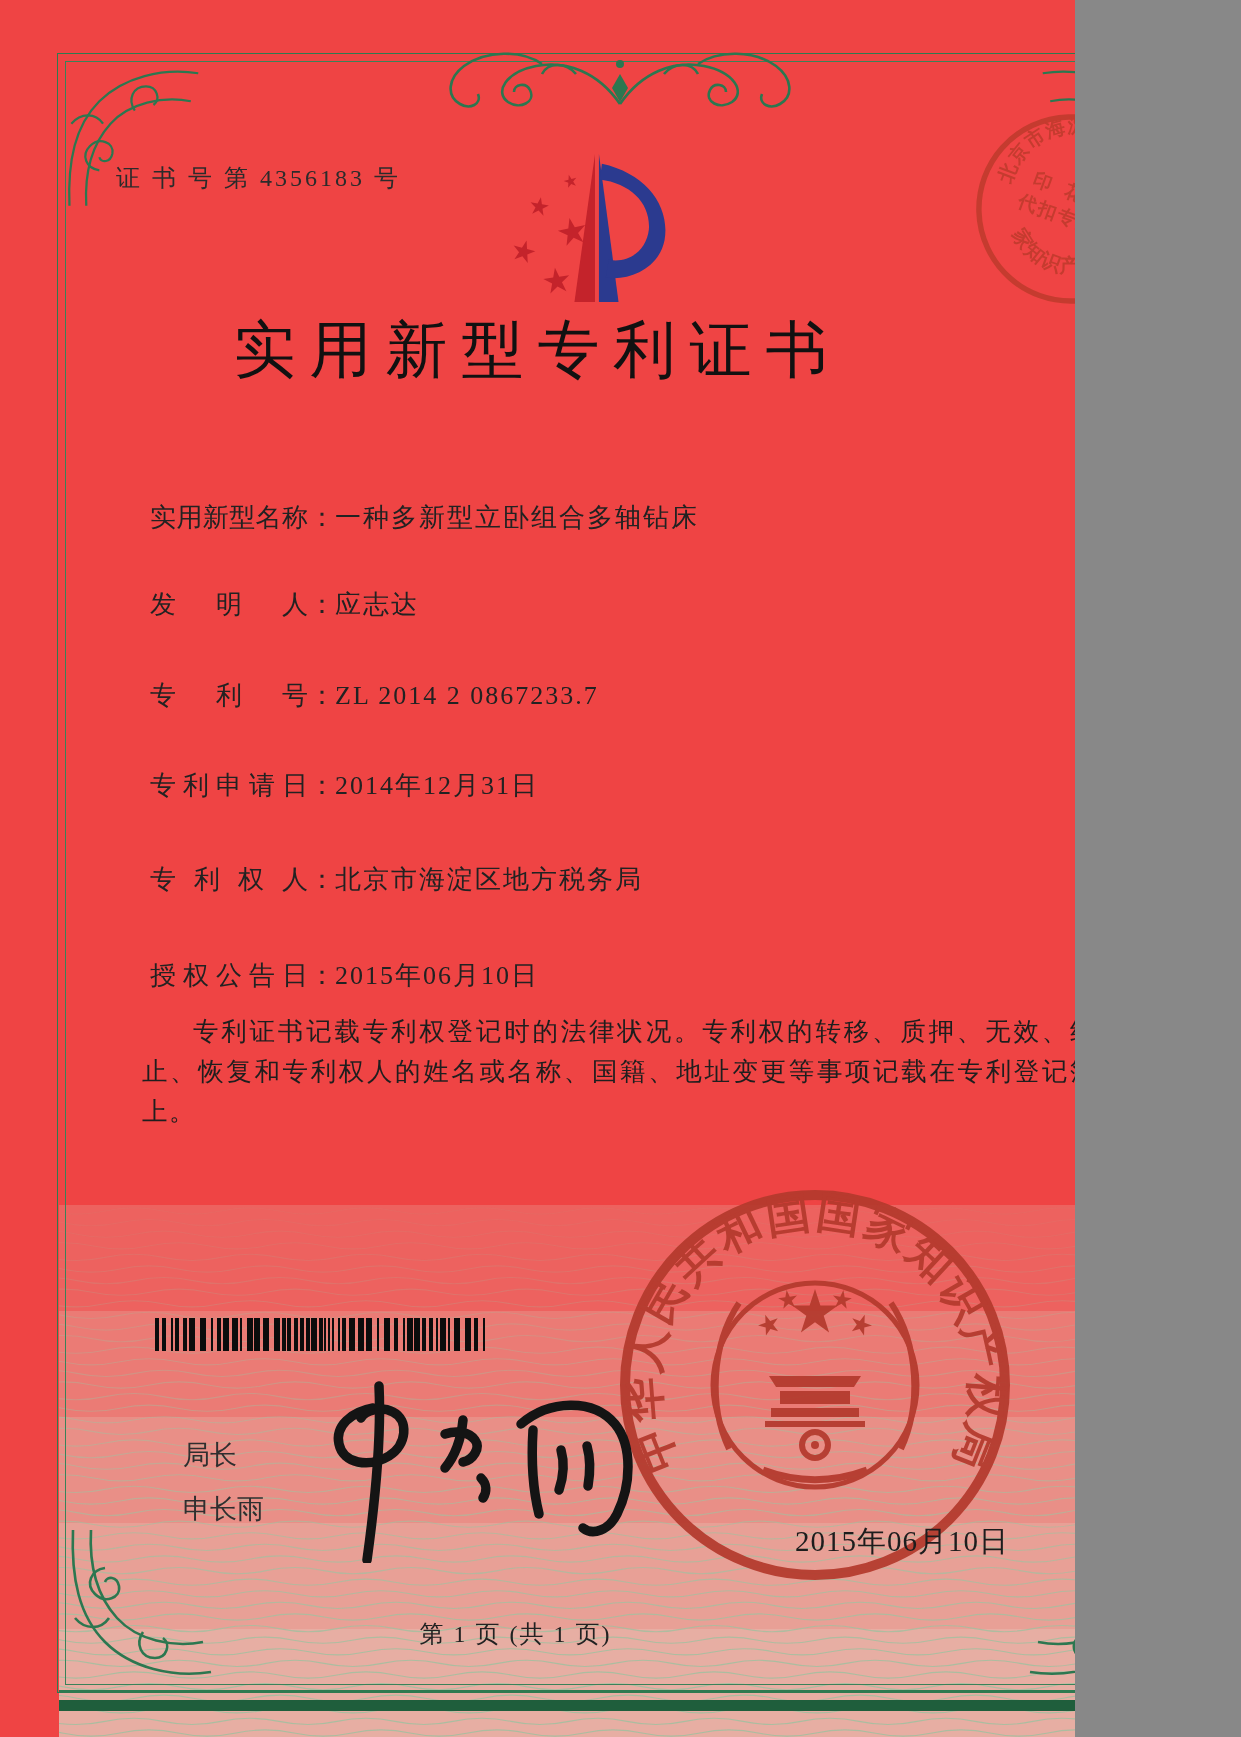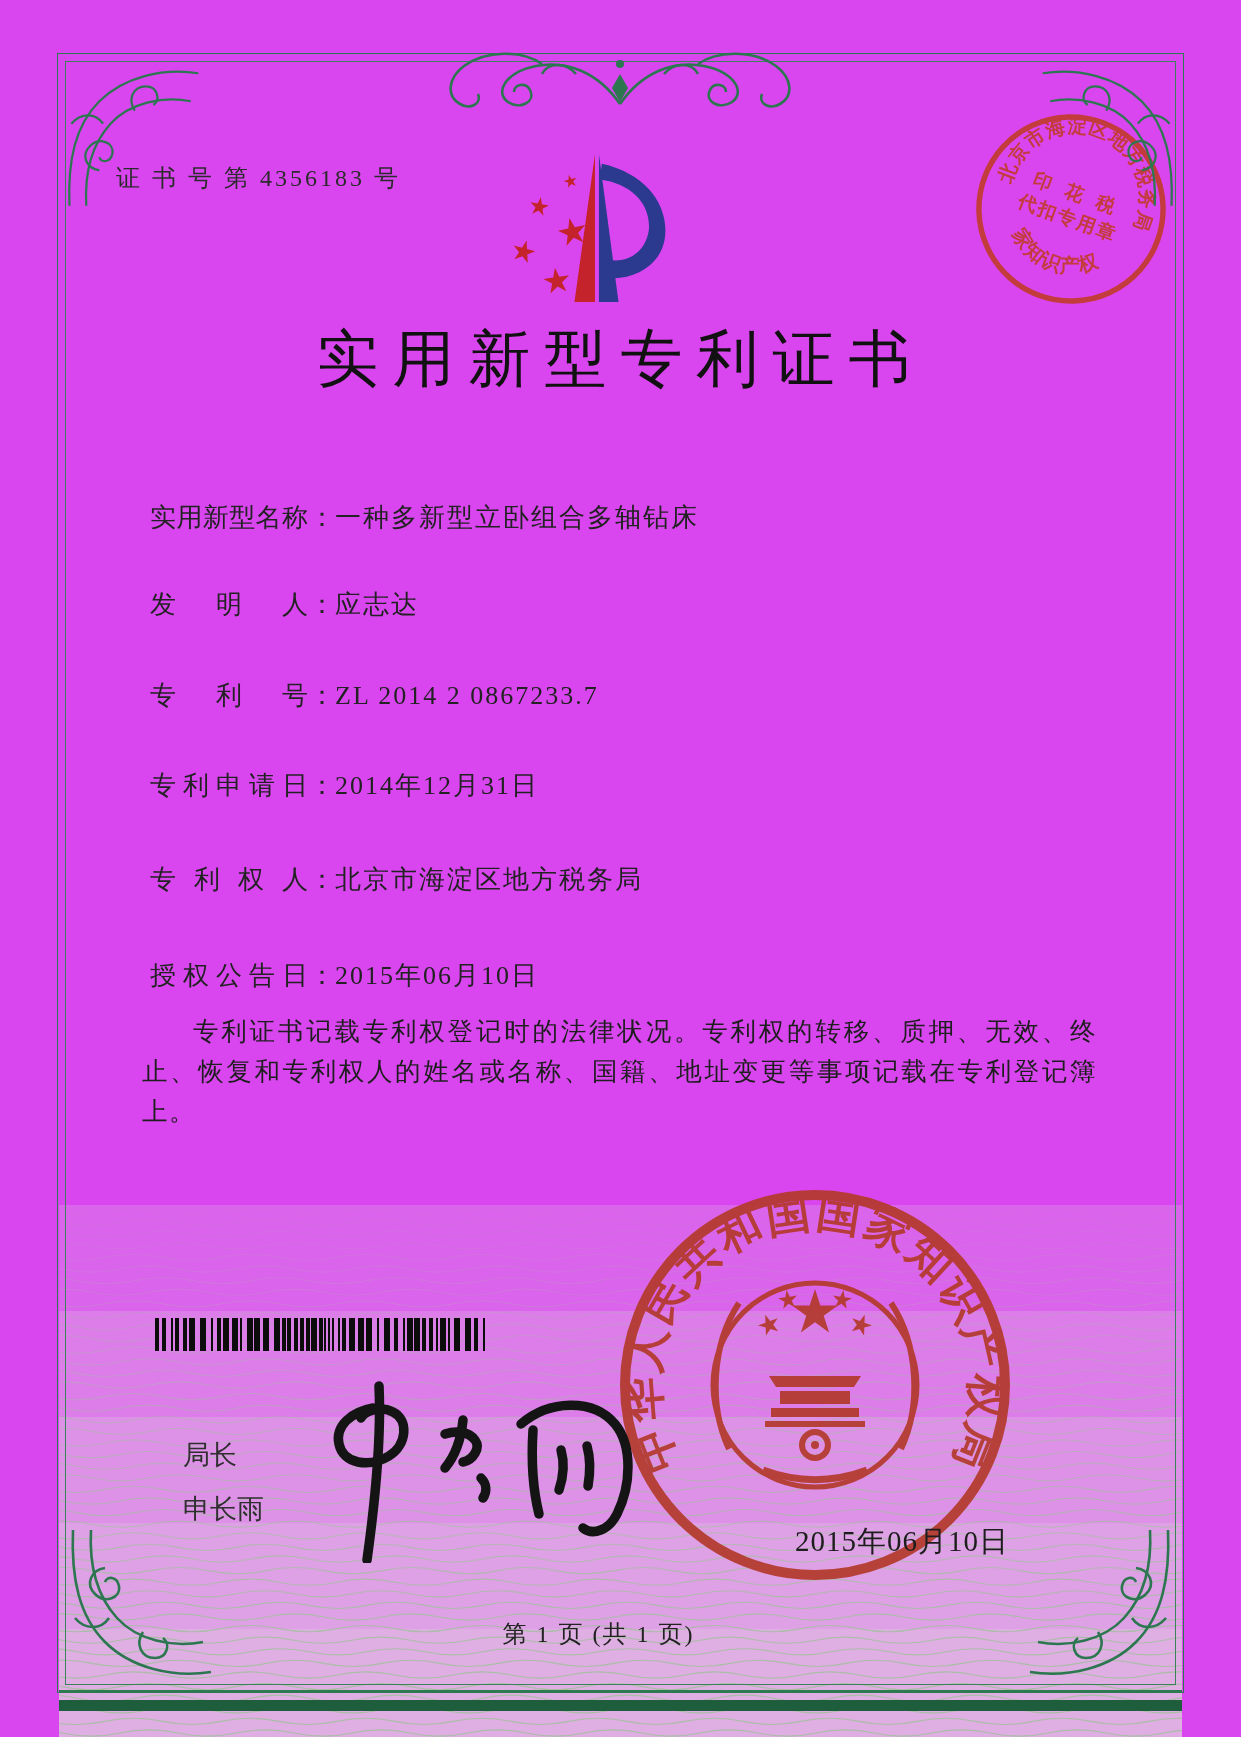--- a/index.html
+++ b/index.html
@@ -1,26 +1,26 @@
 <!DOCTYPE html>
 <html><head>
 <meta charset="utf-8">
 <style>
   html,body{margin:0;padding:0;background:#888;}
-  .page{position:relative;width:1241px;height:1737px;background:#d946ef;overflow:hidden;
+  .page{position:relative;width:1075px;height:1737px;background:#ef4444;overflow:hidden;
         font-family:"Liberation Serif","DejaVu Serif",serif;color:#1c1c1c;}
   .abs{position:absolute;}
   
   .frame-outer{left:57px;top:53px;width:1125px;height:1638px;border:1.5px solid #2e7a50;}
   .frame-inner{left:65px;top:61px;width:1109px;height:1622px;border:1px solid #3a8259;}
   .rule-thin{left:59px;top:1690px;width:1123px;height:2px;background:#2e7a50;}
   .rule-thick{left:59px;top:1700px;width:1123px;height:11px;background:#1f5e3c;}
   
   .cert-no{left:116px;top:162px;font-size:24px;letter-spacing:3px;color:#2b2b2b;}
-  .title{left:0;top:308px;width:100%;text-align:center;font-size:62px;letter-spacing:14px;color:#111;font-weight:500;margin-top:9px;}
+  .title{left:0;top:308px;width:100%;text-align:center;font-size:62px;letter-spacing:14px;color:#111;font-weight:500;}
   .row{position:absolute;left:150px;white-space:nowrap;font-size:26px;color:#222;}
   .row:nth-of-type(1){top:500px;}
   .row:nth-of-type(2){top:587px;}
   .row:nth-of-type(3){top:678px;}
   .row:nth-of-type(4){top:768px;}
   .row:nth-of-type(5){top:862px;}
   .row:nth-of-type(6){top:958px;}
   .flabel{display:inline-flex;justify-content:space-between;width:158px;}
   .colon{margin-left:1px;}
   .fvalue{letter-spacing:2px;}

